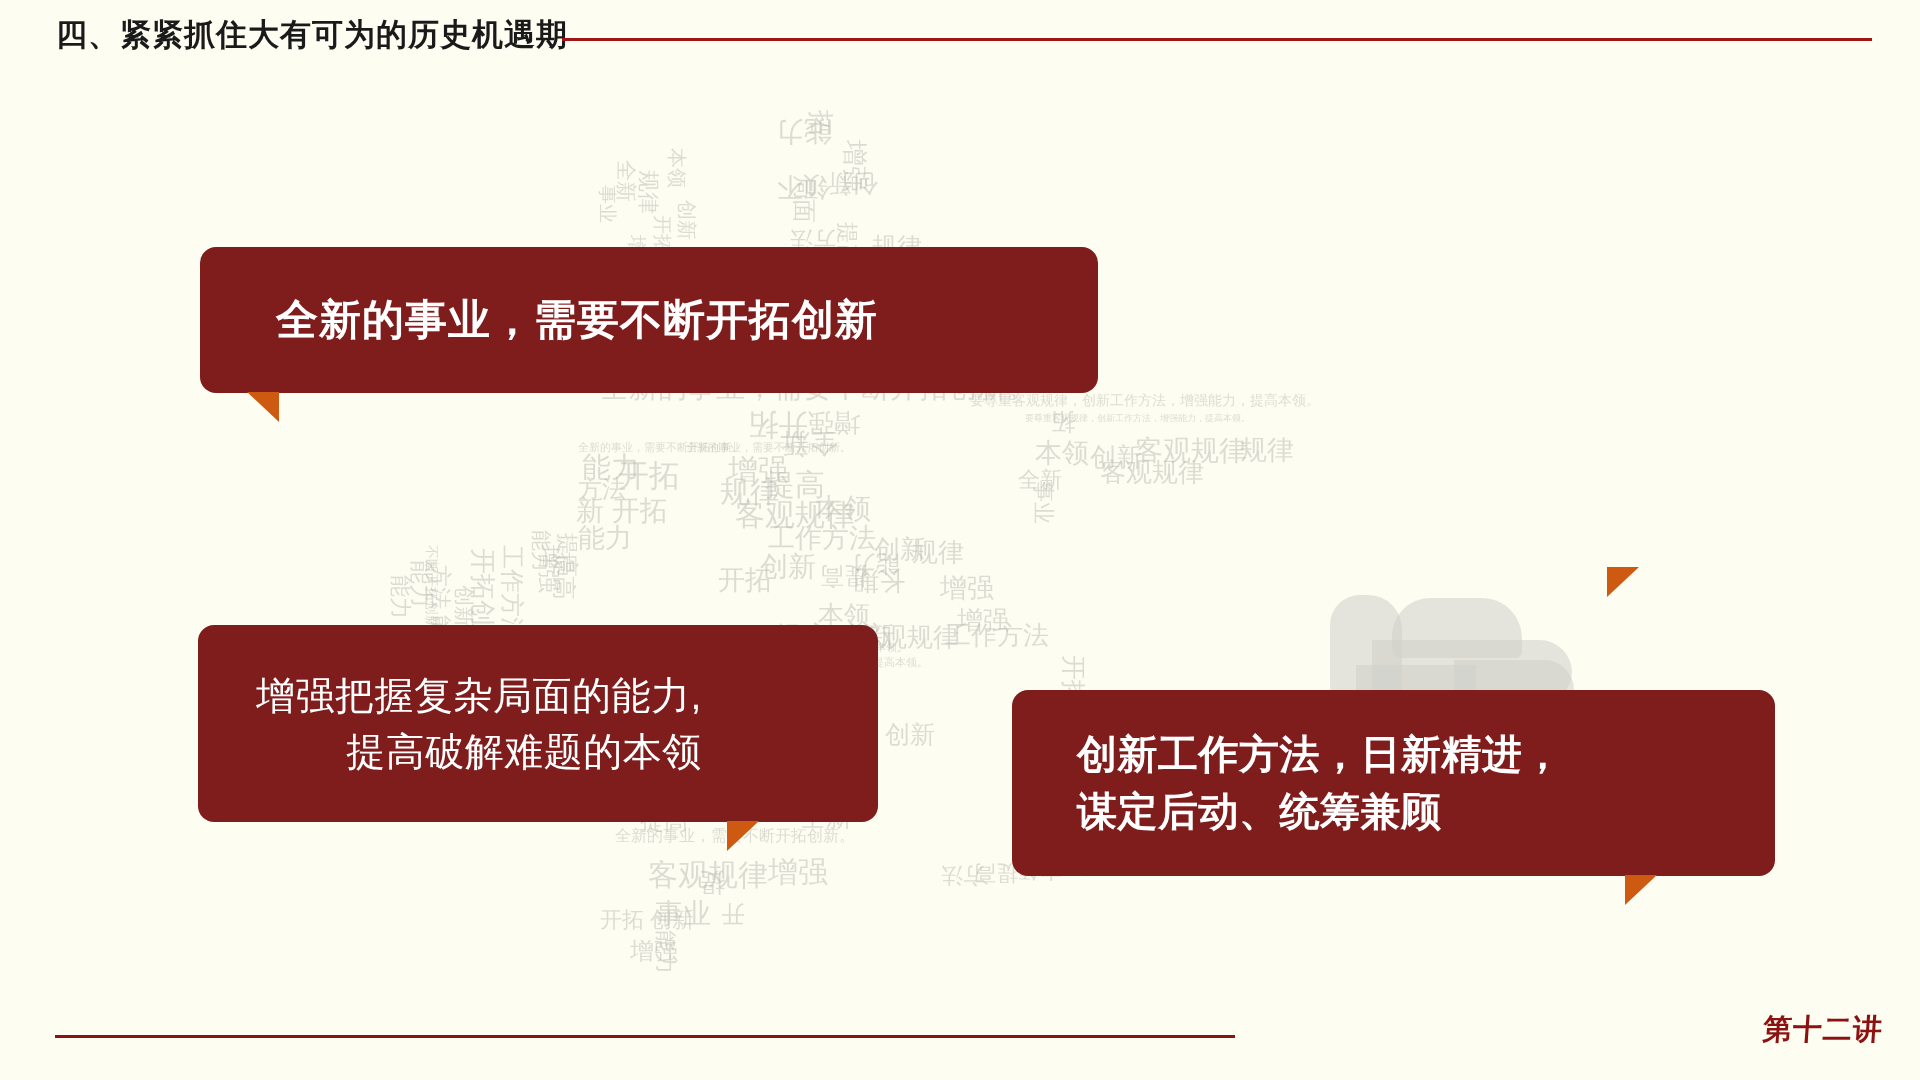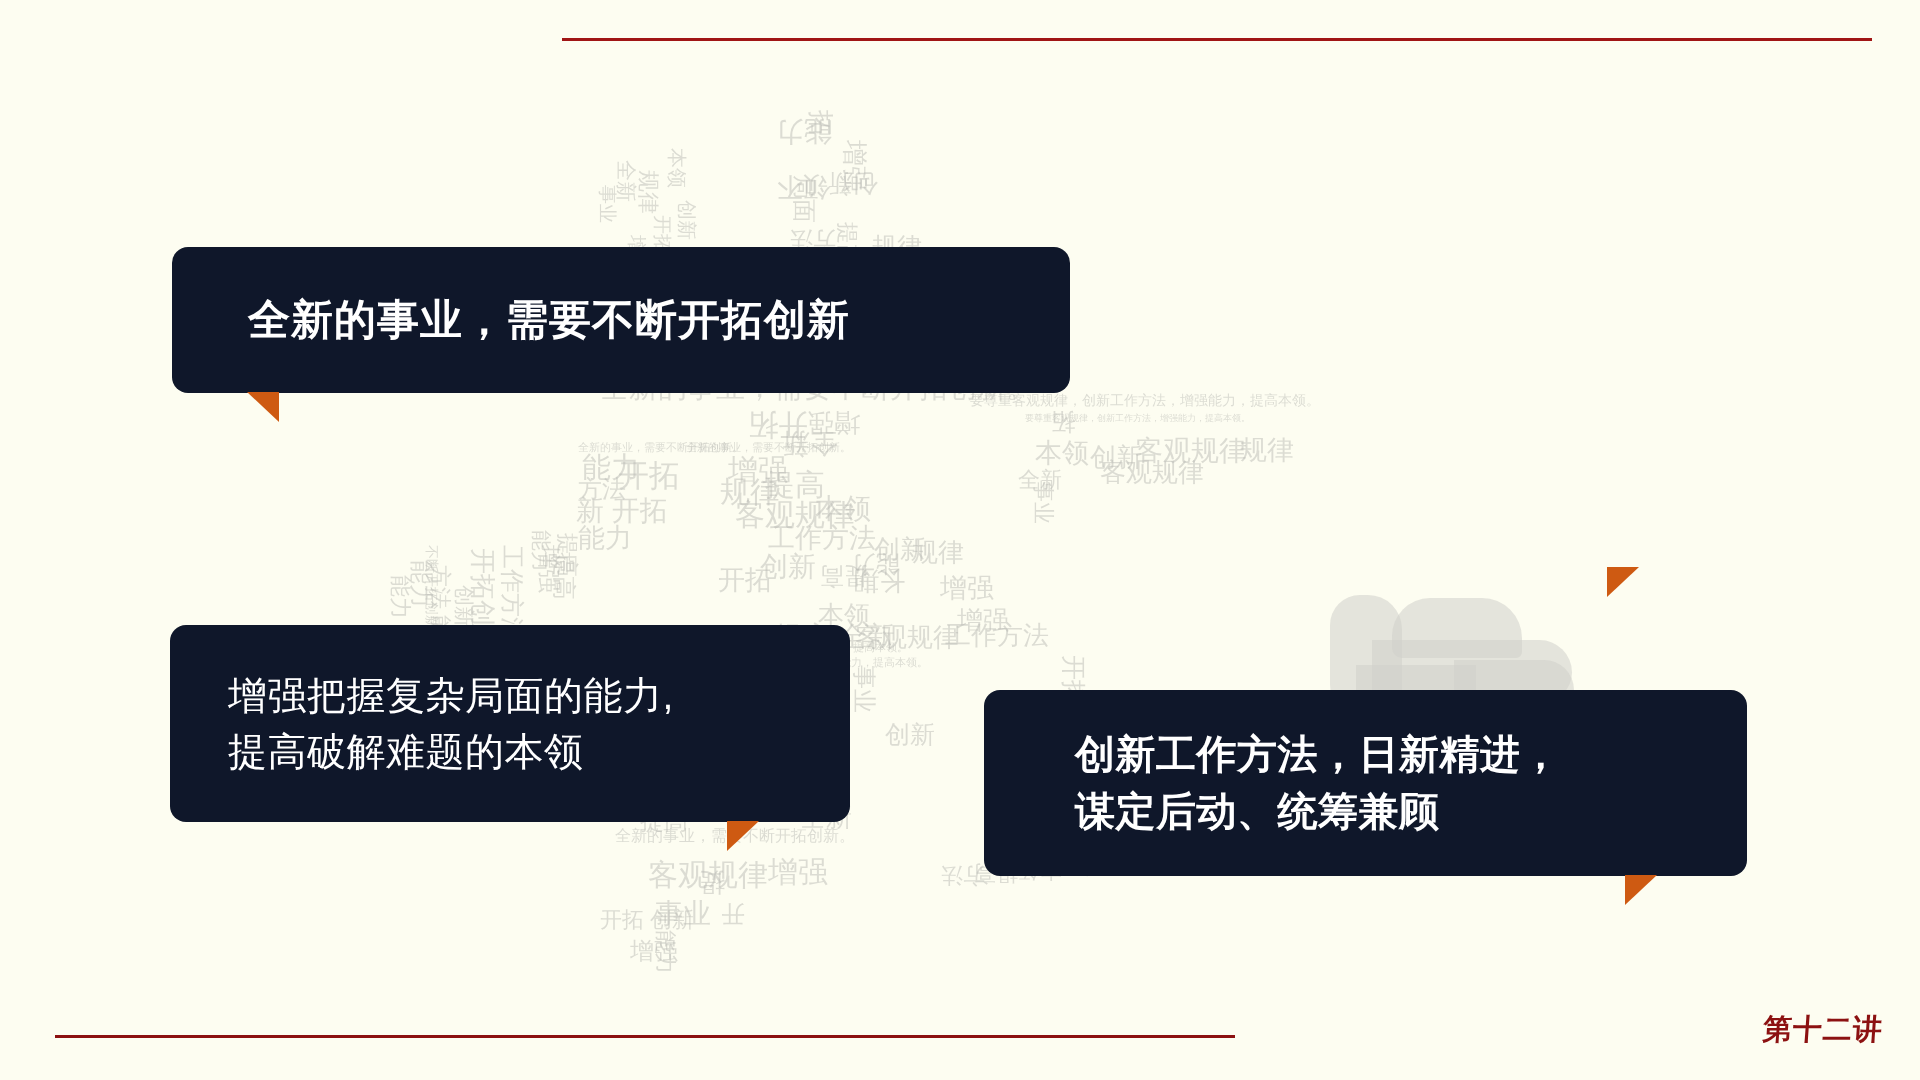--- a/index.html
+++ b/index.html
@@ -96,24 +96,25 @@
   }
   #wordcloud .blob {
     position: absolute;
     background: #cfcfcb;
     opacity: 0.55;
   }
 
   
   .bubble {
     position: absolute;
-    background: #0f172a;
+    background: #7f1d1d;
     border-radius: 16px;
     display: flex;
     align-items: center;
+    margin-left: 28px;
   }
   .bubble .btext {
     color: #ffffff;
     line-height: 1.42;
     white-space: pre-line;
   }
   .tail {
     position: absolute;
     width: 0; height: 0;
   }
@@ -130,24 +131,24 @@
 
   #bubble-1 { left: 172px; top: 247px; width: 898px; height: 146px; padding: 0 0 0 76px; }
   #bubble-1 .btext { font-size: 42px; font-weight: 700; letter-spacing: 1px; }
   #bubble-1-tail { left: 247px; top: 392px; }
 
   #bubble-2 { left: 941px; top: 437px; width: 790px; height: 131px; padding: 0 0 0 56px; }
   #bubble-2 .btext { font-size: 35px; font-weight: 400; letter-spacing: 0.5px; }
   #bubble-2-tail { left: 1607px; top: 567px; }
 
   #bubble-3 { left: 170px; top: 625px; width: 680px; height: 197px; padding: 0 0 0 58px; }
-  #bubble-3 .btext { font-size: 39px; font-weight: 400; letter-spacing: 0.5px; }
+  #bubble-3 .btext { font-size: 39px; font-weight: 400; letter-spacing: 0.5px; text-align: right; }
   #bubble-3-tail { left: 727px; top: 821px; }
 
-  #bubble-4 { left: 984px; top: 690px; width: 763px; height: 186px; padding: 0 0 0 91px; }
+  #bubble-4 { left: 984px; top: 690px; width: 763px; height: 186px; padding: 0 0 0 65px; }
   #bubble-4 .btext { font-size: 40px; font-weight: 700; letter-spacing: 0.5px; }
   #bubble-4-tail { left: 1625px; top: 875px; }
 </style>
 </head>
 <body>
 
 <div id="slide">
 
   <div id="wordcloud">
       <div class="blob" style="left: 1330px; top: 595px; width: 72px; height: 130px; border-radius: 30px 34px 14px 40px;"></div>
@@ -249,20 +250,21 @@
       <div class="w" style="left: 1090px; top: 655px; font-size: 25px; transform: rotate(90deg);">开拓</div>
       <div class="w" style="left: 1062px; top: 885px; font-size: 22px; transform: rotate(180deg);">本领</div>
       <div class="w" style="left: 1115px; top: 880px; font-size: 22px; transform: rotate(180deg);">创新</div>
       <div class="w" style="left: 1018px; top: 888px; font-size: 22px; transform: rotate(180deg);">提高</div>
       <div class="w" style="left: 985px; top: 890px; font-size: 22px; transform: rotate(180deg);">方法</div>
       <div class="w" style="left: 1018px; top: 465px; font-size: 22px;">全新</div>
       <div class="w" style="left: 1058px; top: 480px; font-size: 22px; transform: rotate(90deg);">事业</div>
     </div>
 
   <div id="header">
+    <div id="header-title">四、紧紧抓住大有可为的历史机遇期</div>
     <div id="header-rule"></div>
   </div>
 
   <div class="bubble" id="bubble-1">
     <div class="btext">全新的事业，需要不断开拓创新</div>
   </div>
   <div class="tail tail-dl" id="bubble-1-tail"></div>
 
   <div class="tail tail-dr" id="bubble-2-tail"></div>
 

